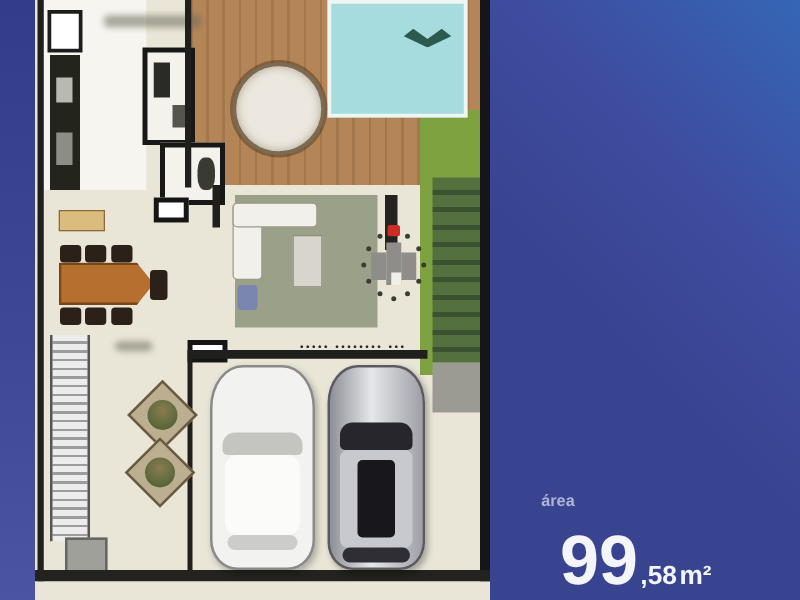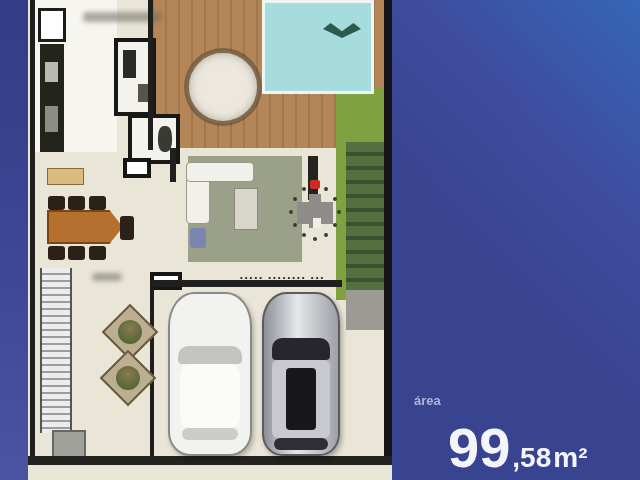--- a/index.html
+++ b/index.html
@@ -116,24 +116,24 @@
   .wm-body-r{left:32px;top:24px;width:12px;height:22px;background:#8f8d8a;}
   .wm-notch{left:24px;top:40px;width:8px;height:10px;background:#f0efe9;}
 
   .wm-brand{left:216px;top:241px;width:210px;height:32px;
     font-size:31px;font-weight:bold;letter-spacing:1px;color:#1a1a16;
     text-shadow:0 0 3px rgba(245,243,235,.55);white-space:nowrap;}
   .wm-tagline{left:240px;top:273px;width:150px;height:10px;
     font-size:8px;letter-spacing:2px;color:#26261f;white-space:nowrap;}
 
   
-  .area-label{left:414px;top:393px;font-size:13px;font-weight:bold;color:#aeb5d8;}
+  .area-label{left:433px;top:393px;font-size:13px;font-weight:bold;color:#aeb5d8;}
   .area-value{left:448px;top:420px;display:flex;align-items:baseline;color:#f4f5fa;white-space:nowrap;}
   .area-main{position:static !important;font-size:56px;font-weight:bold;line-height:1;}
-  .area-small{position:static !important;font-size:28px;font-weight:bold;margin-left:2px;}
+  .area-small{position:static !important;font-size:21px;font-weight:bold;margin-left:2px;}
 </style>
 </head>
 <body>
 
 <div id="stage">
 
   <div class="plan">
     <div class="kitchen-floor"></div>
     <div class="deck"></div>
     <div class="grass"></div>

